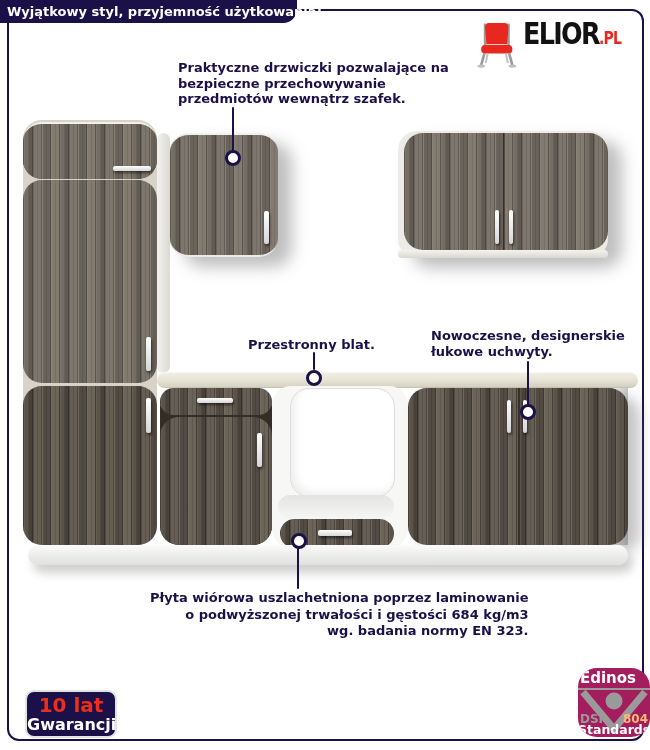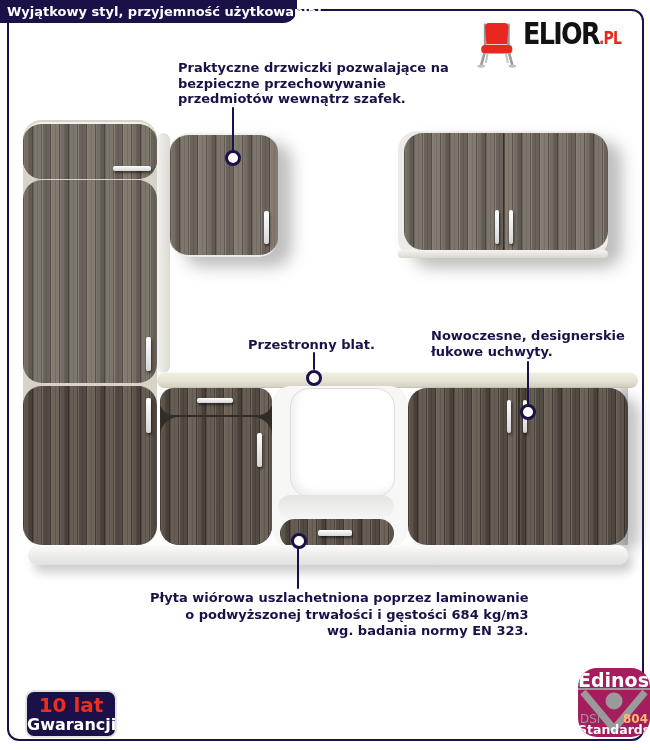--- a/index.html
+++ b/index.html
@@ -33,24 +33,24 @@
   .ann{color:#1b1048;font-weight:bold;font-size:13px;line-height:15.5px;z-index:7;white-space:nowrap;}
   .pline{width:2px;background:#1b1048;z-index:7;}
   .dot{width:10px;height:10px;border:3px solid #1b1048;border-radius:50%;background:#fff;z-index:8;}
   
   .warranty{left:25px;top:690px;width:92px;height:48px;background:#1b1048;border:2px solid #e2e2e2;
             border-radius:9px;text-align:center;z-index:10;box-sizing:border-box;}
   .warranty .yrs{color:#ee2d1d;font-size:20px;font-weight:bold;line-height:24px;margin-top:1px;}
   .warranty .lbl{color:#fff;font-size:16px;font-weight:bold;line-height:16px;}
   .edinos{left:578px;top:668px;width:72px;height:69px;background:#a41e5e;z-index:10;overflow:hidden;}
   .edinos .ed-name{position:absolute;top:1px;left:0;right:12px;text-align:center;color:#fff;
-                   font-size:19px;font-weight:bold;}
+                   font-size:15px;font-weight:bold;}
   .edinos .ed-rule{position:absolute;top:20px;left:0;right:0;height:2px;background:#9a9a9a;}
   .edinos svg{position:absolute;left:0;top:0;}
-  .edinos .ed-dsi{position:absolute;left:2px;top:44px;color:#9a9a9a;font-size:12px;font-weight:normal;}
+  .edinos .ed-dsi{position:absolute;left:2px;top:44px;color:#9a9a9a;font-size:12px;font-weight:bold;}
   .edinos .ed-804{position:absolute;right:2px;top:44px;color:#fdba74;font-size:12px;font-weight:bold;}
   .edinos .ed-std{position:absolute;bottom:0;left:0;right:0;text-align:left;color:#fff;
                   font-size:12.5px;font-weight:bold;}
 </style>
 </head>
 <body>
 
 <div class="abs" data-name="product-infographic" style="left:0;top:0;width:650px;height:750px;">
 
   <div class="abs frame" data-name="border-frame"></div>

